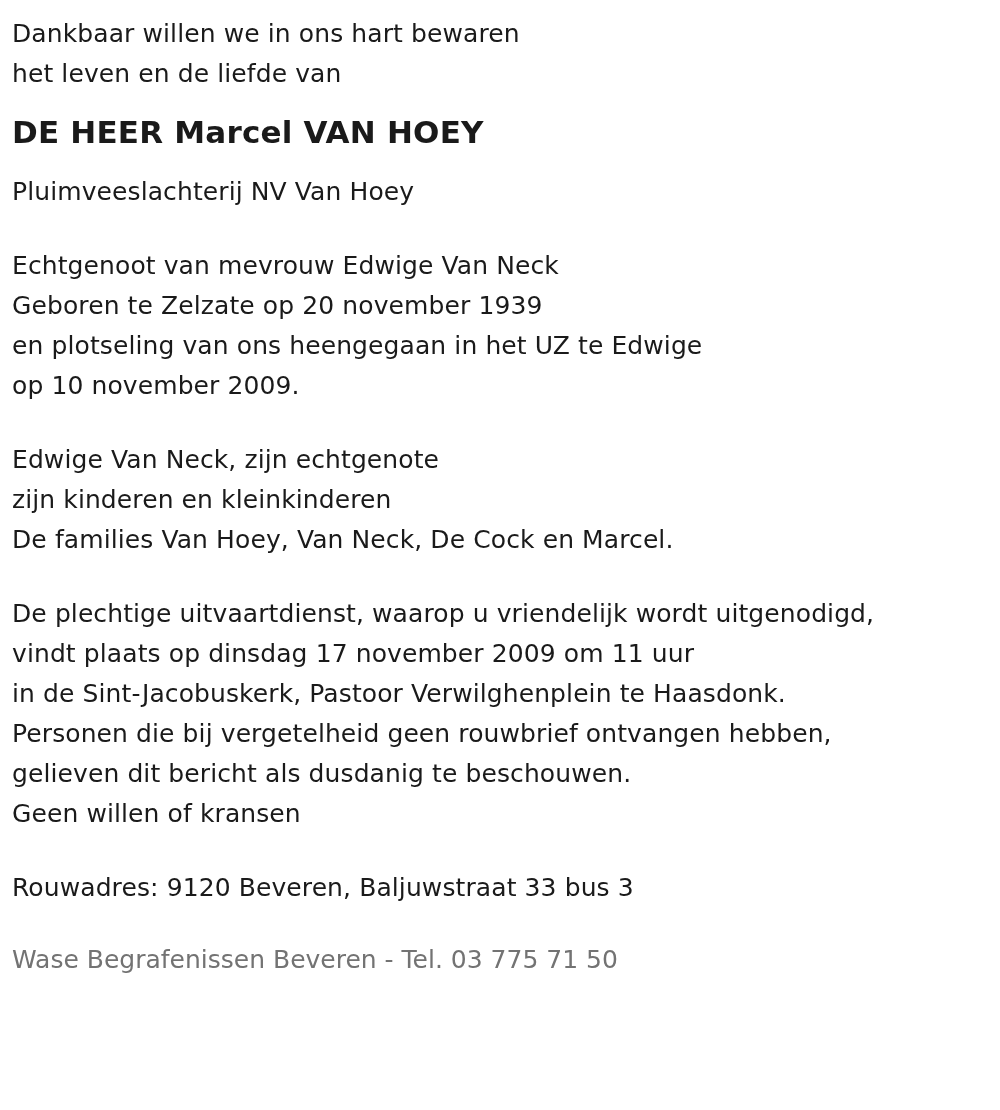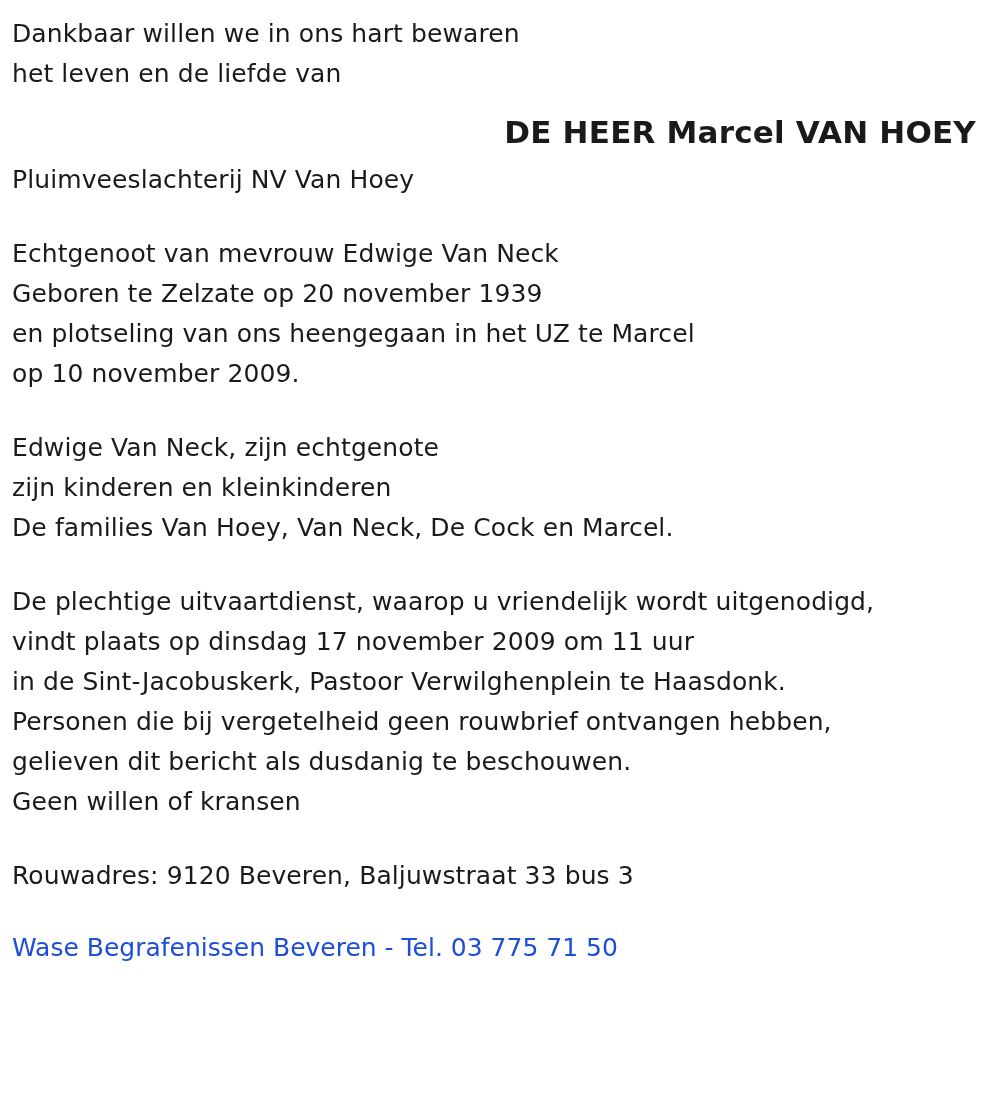--- a/index.html
+++ b/index.html
@@ -26,31 +26,30 @@
     line-height: 40px;
     white-space: pre;
     letter-spacing: 0.1px;
   }
   .name-line {
     font-size: 31px;
     line-height: 48px;
     font-weight: bold;
     letter-spacing: 0.2px;
     margin-top: 14px;
-    margin-bottom: 4px;
-    text-align: right;
+    margin-bottom: 16px;
   }
   .block {
     margin: 0;
   }
   .spacer-md { height: 34px; }
   .footer-line {
     font-size: 25px;
     line-height: 40px;
-    color: #1d4ed8;
+    color: #737373;
     white-space: pre;
   }
   .footer-wrap {
     margin-top: 32px;
   }
 </style>
 </head>
 <body>
 
 <div class="card">
@@ -64,21 +63,21 @@
 
   <div class="block">
     <div class="line">Pluimveeslachterij NV Van Hoey</div>
   </div>
 
   <div class="spacer-md"></div>
 
   <div class="block">
     <div class="line">Echtgenoot van mevrouw Edwige Van Neck</div>
     <div class="line">Geboren te Zelzate op 20 november 1939</div>
-    <div class="line">en plotseling van ons heengegaan in het UZ te Marcel</div>
+    <div class="line">en plotseling van ons heengegaan in het UZ te Edwige</div>
     <div class="line">op 10 november 2009.</div>
   </div>
 
   <div class="spacer-md"></div>
 
   <div class="block">
     <div class="line">Edwige Van Neck, zijn echtgenote</div>
     <div class="line">zijn kinderen en kleinkinderen</div>
     <div class="line">De families Van Hoey, Van Neck, De Cock en Marcel.</div>
   </div>

